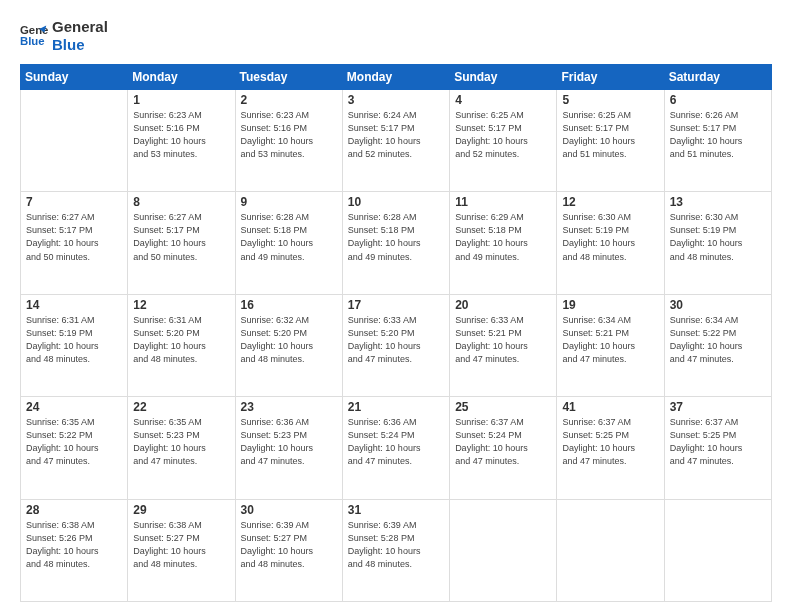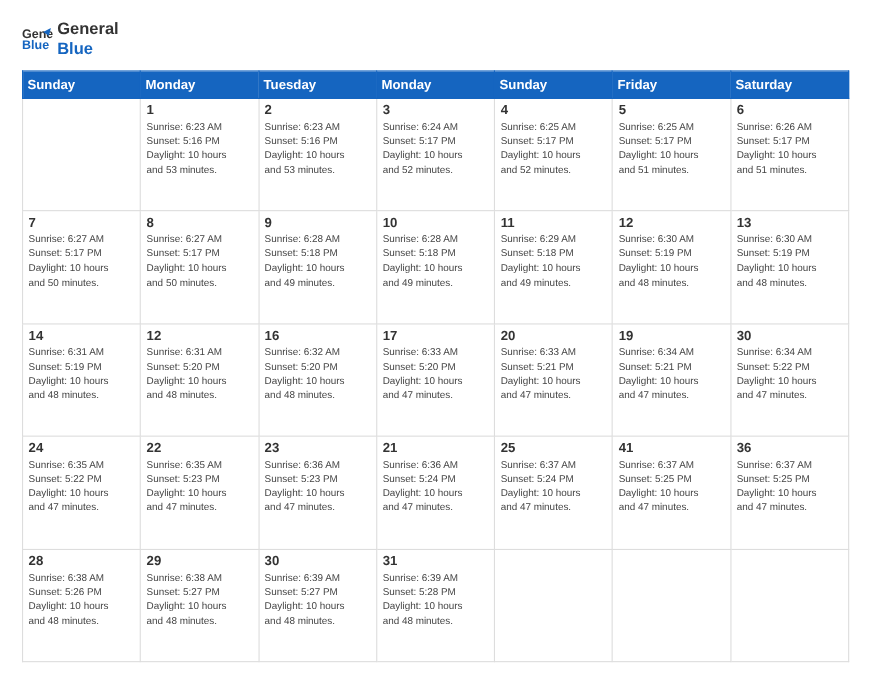--- a/index.html
+++ b/index.html
@@ -233,21 +233,21 @@
           </td>
           <td>
             <span class="day-num">25</span>
             <div class="day-info">Sunrise: 6:37 AM<br>Sunset: 5:24 PM<br>Daylight: 10 hours<br>and 47 minutes.</div>
           </td>
           <td>
             <span class="day-num">41</span>
             <div class="day-info">Sunrise: 6:37 AM<br>Sunset: 5:25 PM<br>Daylight: 10 hours<br>and 47 minutes.</div>
           </td>
           <td>
-            <span class="day-num">36</span>
+            <span class="day-num">37</span>
             <div class="day-info">Sunrise: 6:37 AM<br>Sunset: 5:25 PM<br>Daylight: 10 hours<br>and 47 minutes.</div>
           </td>
         </tr>
         <tr class="week-row">
           <td>
             <span class="day-num">28</span>
             <div class="day-info">Sunrise: 6:38 AM<br>Sunset: 5:26 PM<br>Daylight: 10 hours<br>and 48 minutes.</div>
           </td>
           <td>
             <span class="day-num">29</span>

